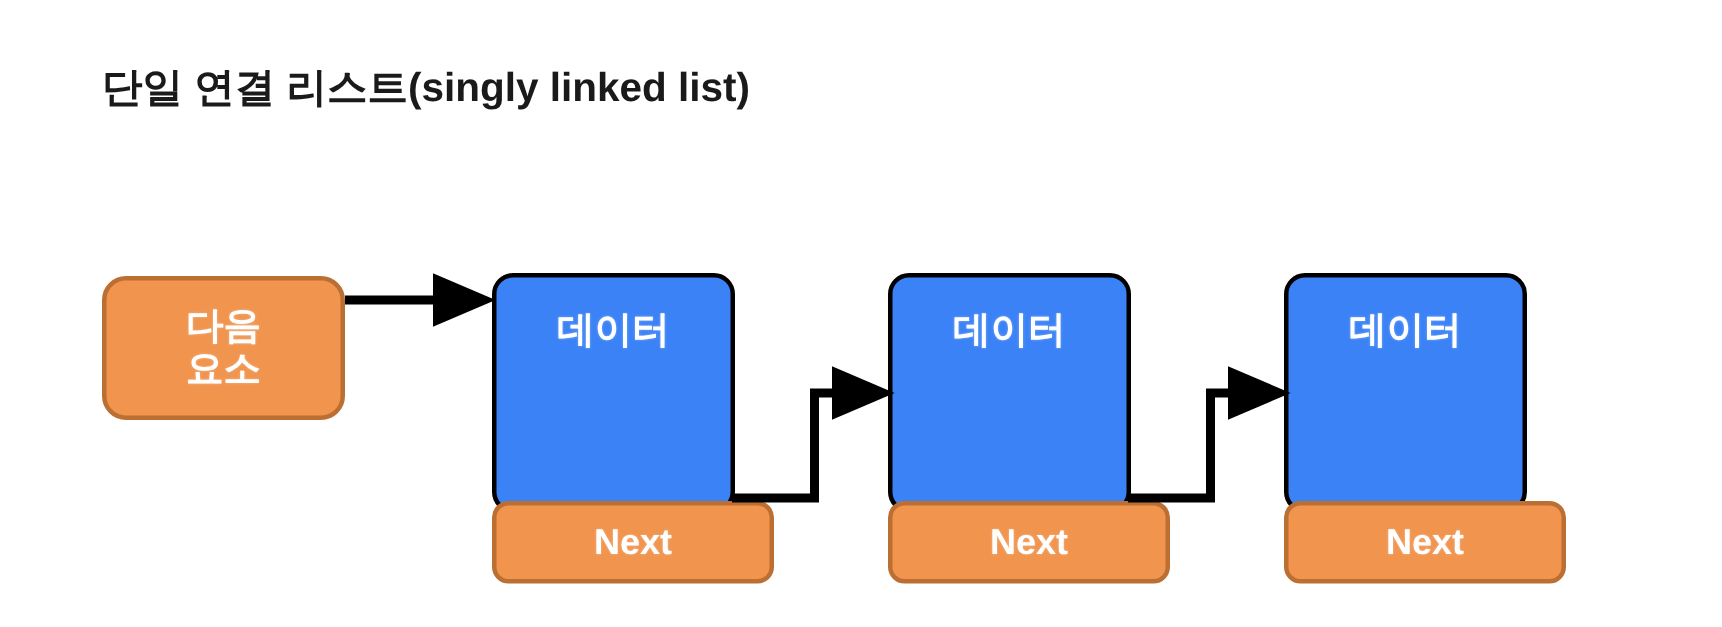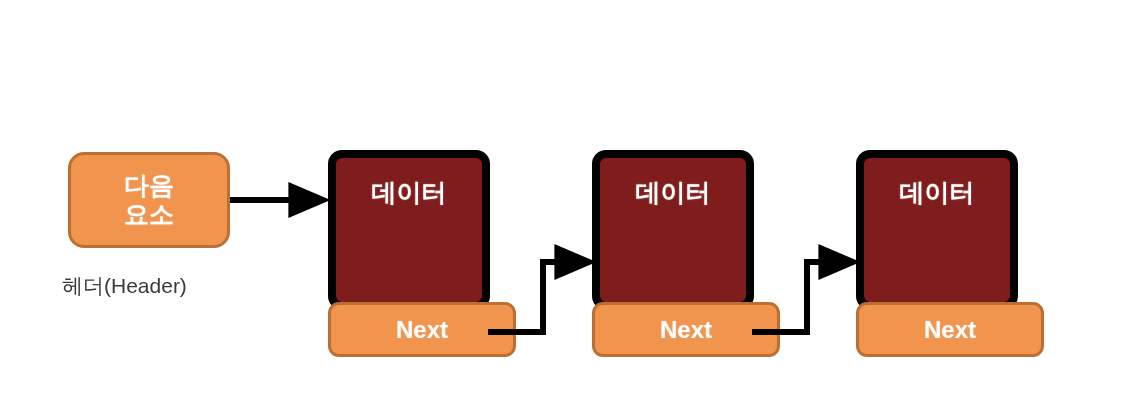--- a/index.html
+++ b/index.html
@@ -39,31 +39,32 @@
   .rbox {
     position: absolute;
     box-sizing: border-box;
     display: flex;
     align-items: center;
     justify-content: center;
     text-align: center;
     color: #ffffff;
     font-weight: 700;
     text-shadow: 0 0 2px rgba(255,255,255,0.35);
+    margin-top: 32px;
   }
 
   .orange-box {
     background: #F0944E;
     border: 3px solid #BC6F33;
     border-radius: 14px;
   }
 
   .green-box {
-    background: #7f1d1d;
-    border: 8px solid #000000;
+    background: #3b82f6;
+    border: 3px solid #000000;
     border-radius: 14px;
   }
 
   
   #header-node {
     left: 68px;
     top: 152px;
     width: 162px;
     height: 96px;
     font-size: 25px;
@@ -119,29 +120,29 @@
     width: 1148px;
     height: 418px;
     pointer-events: none;
   }
 </style>
 </head>
 <body>
 
 <div id="diagram-canvas">
 
+  <div id="diagram-title">단일 연결 리스트(singly linked list)</div>
 
   <div id="header-node" class="rbox orange-box">
     <div>
       <span>다음</span><br>
       <span>요소</span>
     </div>
   </div>
 
-  <div id="header-caption">헤더(Header)</div>
 
   <div class="node" id="node-1">
     <div class="rbox green-box data-part">데이터</div>
     <div class="rbox orange-box next-part">Next</div>
   </div>
 
   <div class="node" id="node-2">
     <div class="rbox green-box data-part">데이터</div>
     <div class="rbox orange-box next-part">Next</div>
   </div>

